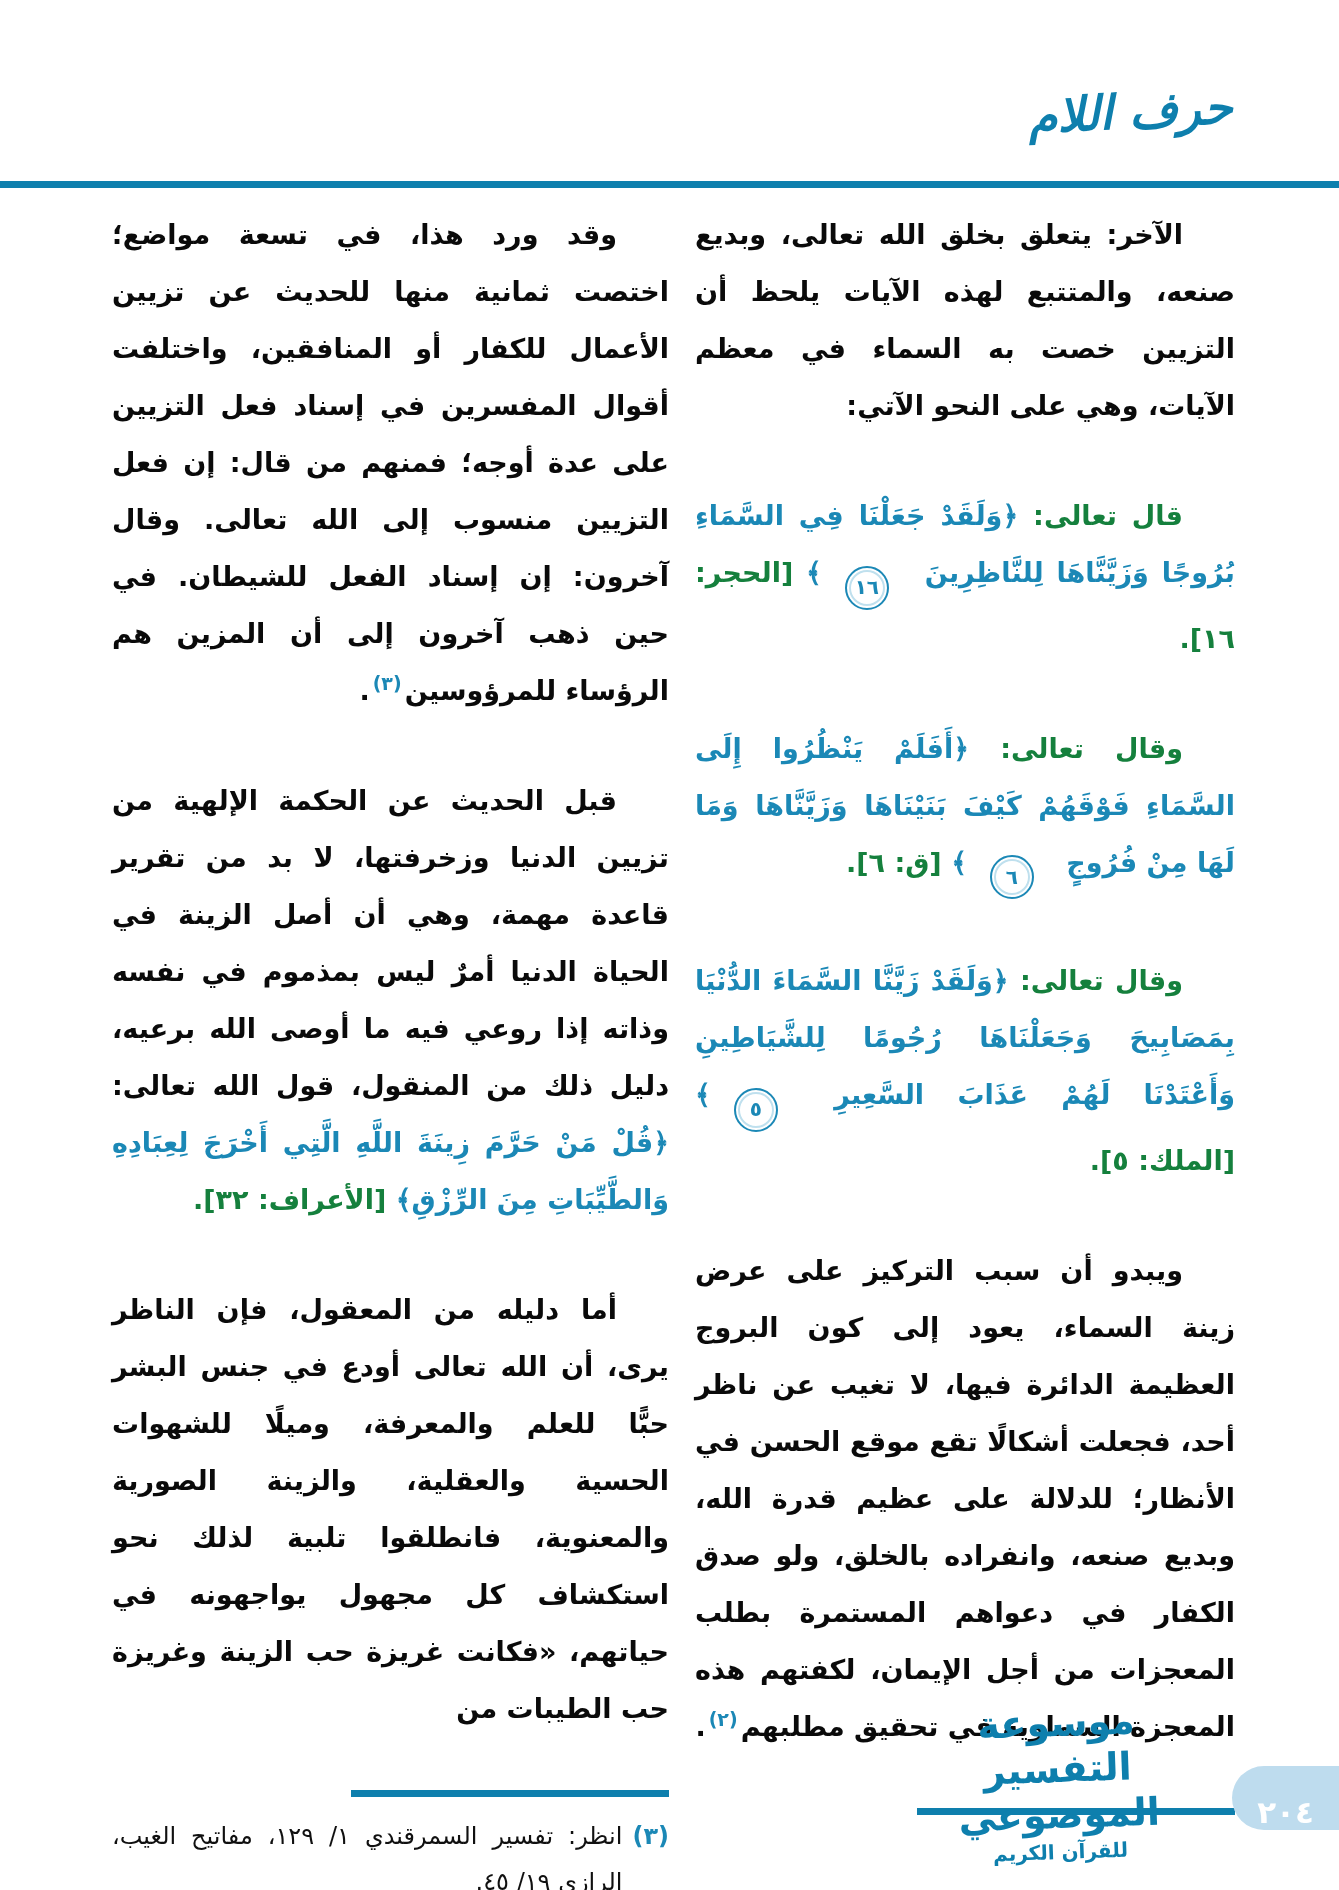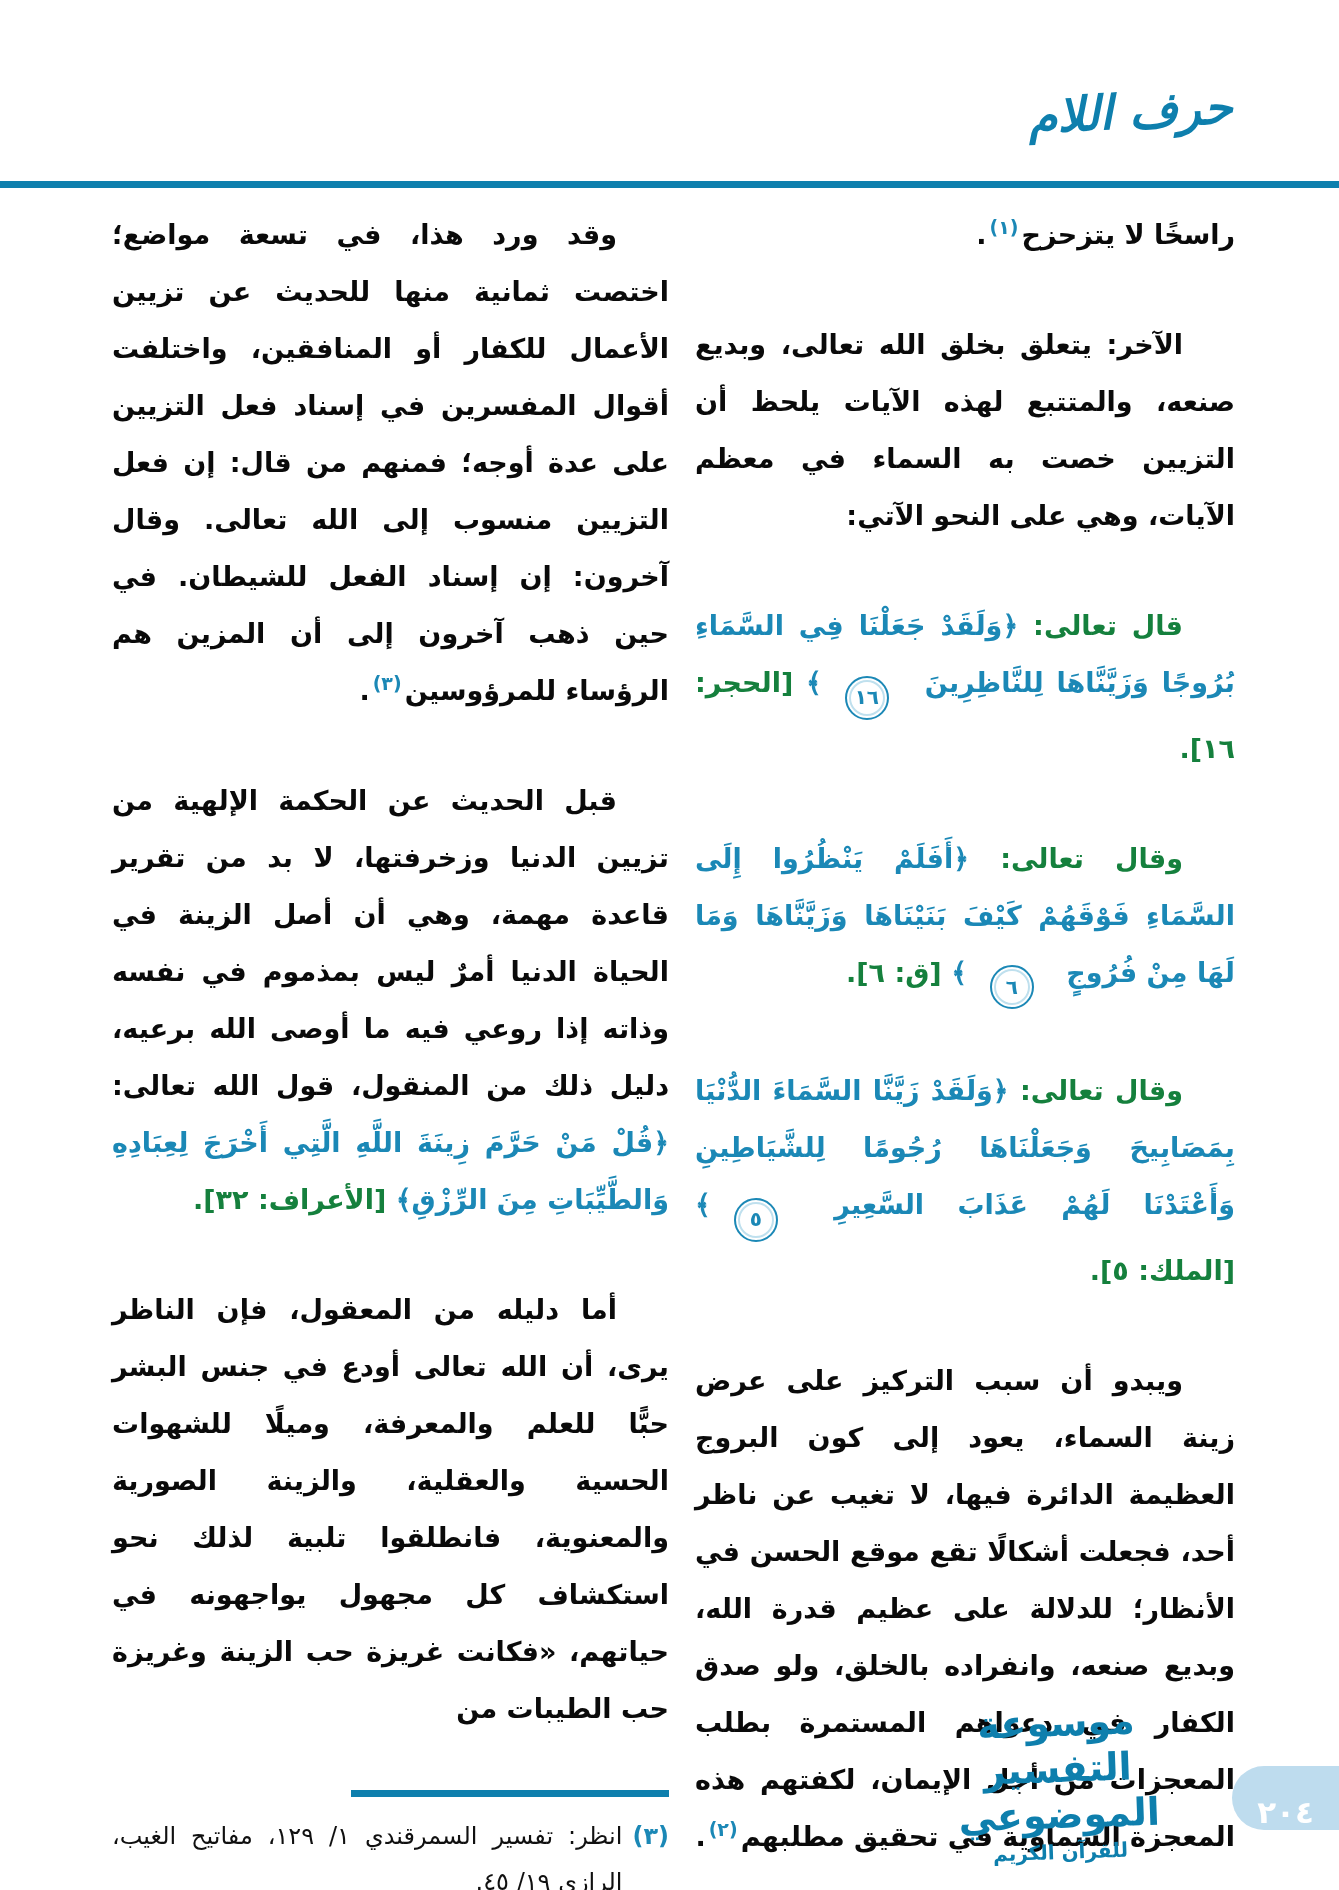--- a/index.html
+++ b/index.html
@@ -42,21 +42,20 @@
 <body>
 
 <div class="page">
 
   <div class="header-title">حرف اللام</div>
   <div class="header-rule"></div>
 
   <div class="content">
 
     <div class="col col-right">
-      <p class="body"><span>راسخًا لا يتزحزح</span><span class="fn-ref">(١)</span><span>.</span></p>
 
       <p class="body indent">الآخر: يتعلق بخلق الله تعالى، وبديع صنعه، والمتتبع لهذه الآيات يلحظ أن التزيين خصت به السماء في معظم الآيات، وهي على النحو الآتي:</p>
 
       <p class="body indent">
         <span class="vref">قال تعالى:</span>
         <span class="quran">﴿وَلَقَدْ جَعَلْنَا فِي السَّمَاءِ بُرُوجًا وَزَيَّنَّاهَا لِلنَّاظِرِينَ</span>
         <span class="ayah">١٦</span><span class="quran">﴾</span>
         <span class="vref">[الحجر: ١٦].</span>
       </p>
 

